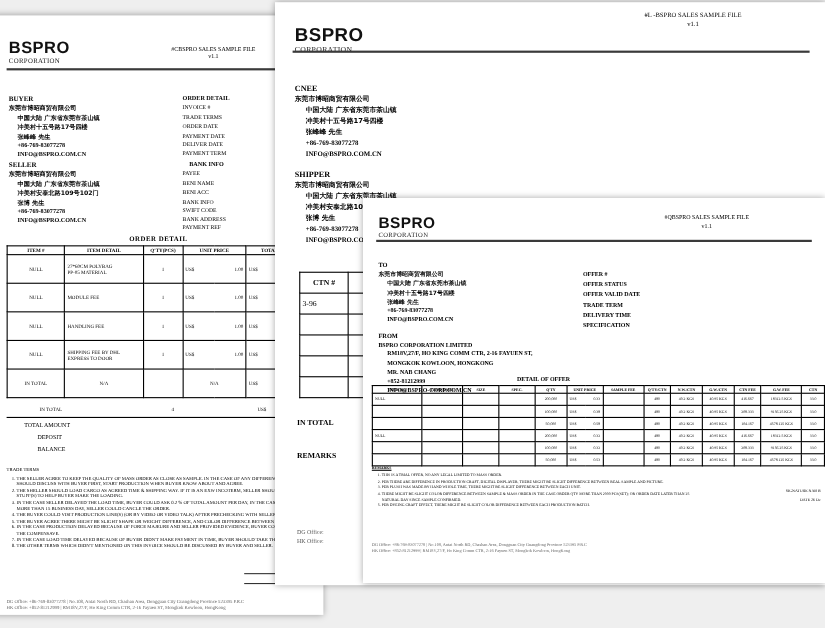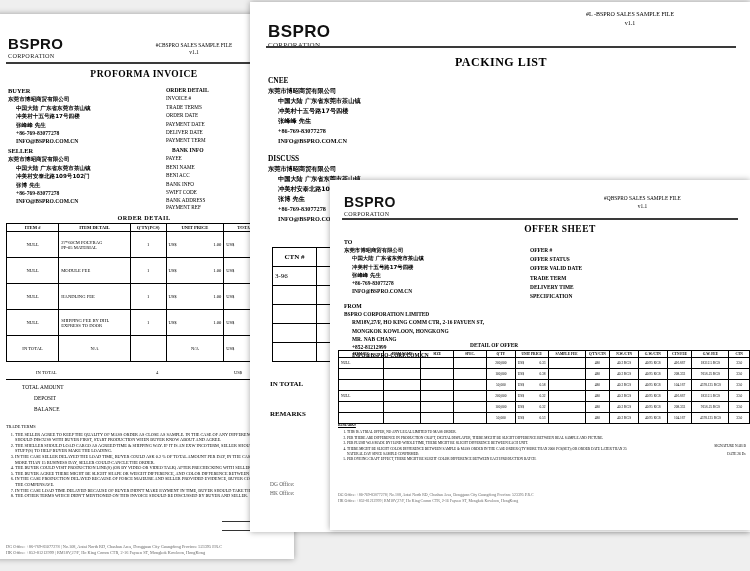--- a/index.html
+++ b/index.html
@@ -43,21 +43,20 @@
     <div class="corp" style="font-size:6.2px;line-height:8px;">CORPORATION</div>
   </div>
 
   <div style="position:absolute;left:140px;top:28px;width:120px;text-align:center;">
     <div style="font-size:5.4px;line-height:7px;">#CBSPRO SALES SAMPLE FILE</div>
     <div style="font-size:5.4px;line-height:7px;">v1.1</div>
   </div>
 
   <div class="rule" style="position:absolute;left:12px;top:48px;width:276px;height:1.6px;"></div>
 
-  <div class="ttl" style="position:absolute;left:12px;top:55px;width:276px;font-size:9.5px;">PROFORMA INVOICE</div>
 
   <div style="position:absolute;left:14px;top:73px;font-size:5.6px;line-height:8.4px;">
     <div class="b" style="font-size:6.4px;">BUYER</div>
     <div class="cn b">东莞市博昭商贸有限公司</div>
     <div class="cn b" style="padding-left:8px;">中国大陆 广东省东莞市茶山镇</div>
     <div class="cn b" style="padding-left:8px;">冲美村十五号路17号四楼</div>
     <div class="cn b" style="padding-left:8px;">张峰峰 先生</div>
     <div class="b" style="padding-left:8px;">+86-769-83077278</div>
     <div class="b" style="padding-left:8px;">INFO@BSPRO.COM.CN</div>
   </div>
@@ -201,34 +200,33 @@
     <div class="corp" style="font-size:7px;line-height:9px;">CORPORATION</div>
   </div>
 
   <div style="position:absolute;left:280px;top:8px;width:200px;text-align:center;">
     <div style="font-size:6px;line-height:9px;">#L -BSPRO SALES SAMPLE FILE</div>
     <div style="font-size:6px;line-height:9px;">v1.1</div>
   </div>
 
   <div class="rule" style="position:absolute;left:16px;top:44px;width:470px;height:2px;"></div>
 
-  <div class="ttl" style="position:absolute;left:16px;top:53px;width:470px;font-size:12px;">PACKING LIST</div>
 
   <div style="position:absolute;left:18px;top:74px;font-size:6.2px;line-height:10px;">
     <div class="b" style="font-size:7.4px;">CNEE</div>
     <div class="cn b">东莞市博昭商贸有限公司</div>
     <div class="cn b" style="padding-left:10px;">中国大陆 广东省东莞市茶山镇</div>
     <div class="cn b" style="padding-left:10px;">冲美村十五号路17号四楼</div>
     <div class="cn b" style="padding-left:10px;">张峰峰 先生</div>
     <div class="b" style="padding-left:10px;">+86-769-83077278</div>
     <div class="b" style="padding-left:10px;">INFO@BSPRO.COM.CN</div>
   </div>
 
   <div style="position:absolute;left:18px;top:152px;font-size:6.2px;line-height:10px;">
-    <div class="b" style="font-size:7.4px;">DISCUSS</div>
+    <div class="b" style="font-size:7.4px;">SHIPPER</div>
     <div class="cn b">东莞市博昭商贸有限公司</div>
     <div class="cn b" style="padding-left:10px;">中国大陆 广东省东莞市茶山镇</div>
     <div class="cn b" style="padding-left:10px;">冲美村安泰北路109号102门</div>
     <div class="cn b" style="padding-left:10px;">张博 先生</div>
     <div class="b" style="padding-left:10px;">+86-769-83077278</div>
     <div class="b" style="padding-left:10px;">INFO@BSPRO.COM.CN</div>
   </div>
 
 
   <div style="position:absolute;left:22px;top:245px;width:120px;">
@@ -280,21 +278,20 @@
     <div class="corp" style="font-size:6px;line-height:8px;">CORPORATION</div>
   </div>
 
   <div style="position:absolute;left:220px;top:14px;width:185px;text-align:center;">
     <div style="font-size:5.4px;line-height:8px;">#QBSPRO SALES SAMPLE FILE</div>
     <div style="font-size:5.4px;line-height:8px;">v1.1</div>
   </div>
 
   <div class="rule" style="position:absolute;left:12px;top:38px;width:396px;height:1.6px;"></div>
 
-  <div class="ttl" style="position:absolute;left:140px;top:44px;width:180px;font-size:9.5px;">OFFER SHEET</div>
 
   <div style="position:absolute;left:14px;top:58px;font-size:5.4px;line-height:8.2px;">
     <div class="b" style="font-size:5.8px;">TO</div>
     <div class="cn b">东莞市博昭商贸有限公司</div>
     <div class="cn b" style="padding-left:8px;">中国大陆 广东省东莞市茶山镇</div>
     <div class="cn b" style="padding-left:8px;">冲美村十五号路17号四楼</div>
     <div class="cn b" style="padding-left:8px;">张峰峰 先生</div>
     <div class="b" style="padding-left:8px;">+86-769-83077278</div>
     <div class="b" style="padding-left:8px;">INFO@BSPRO.COM.CN</div>
   </div>

